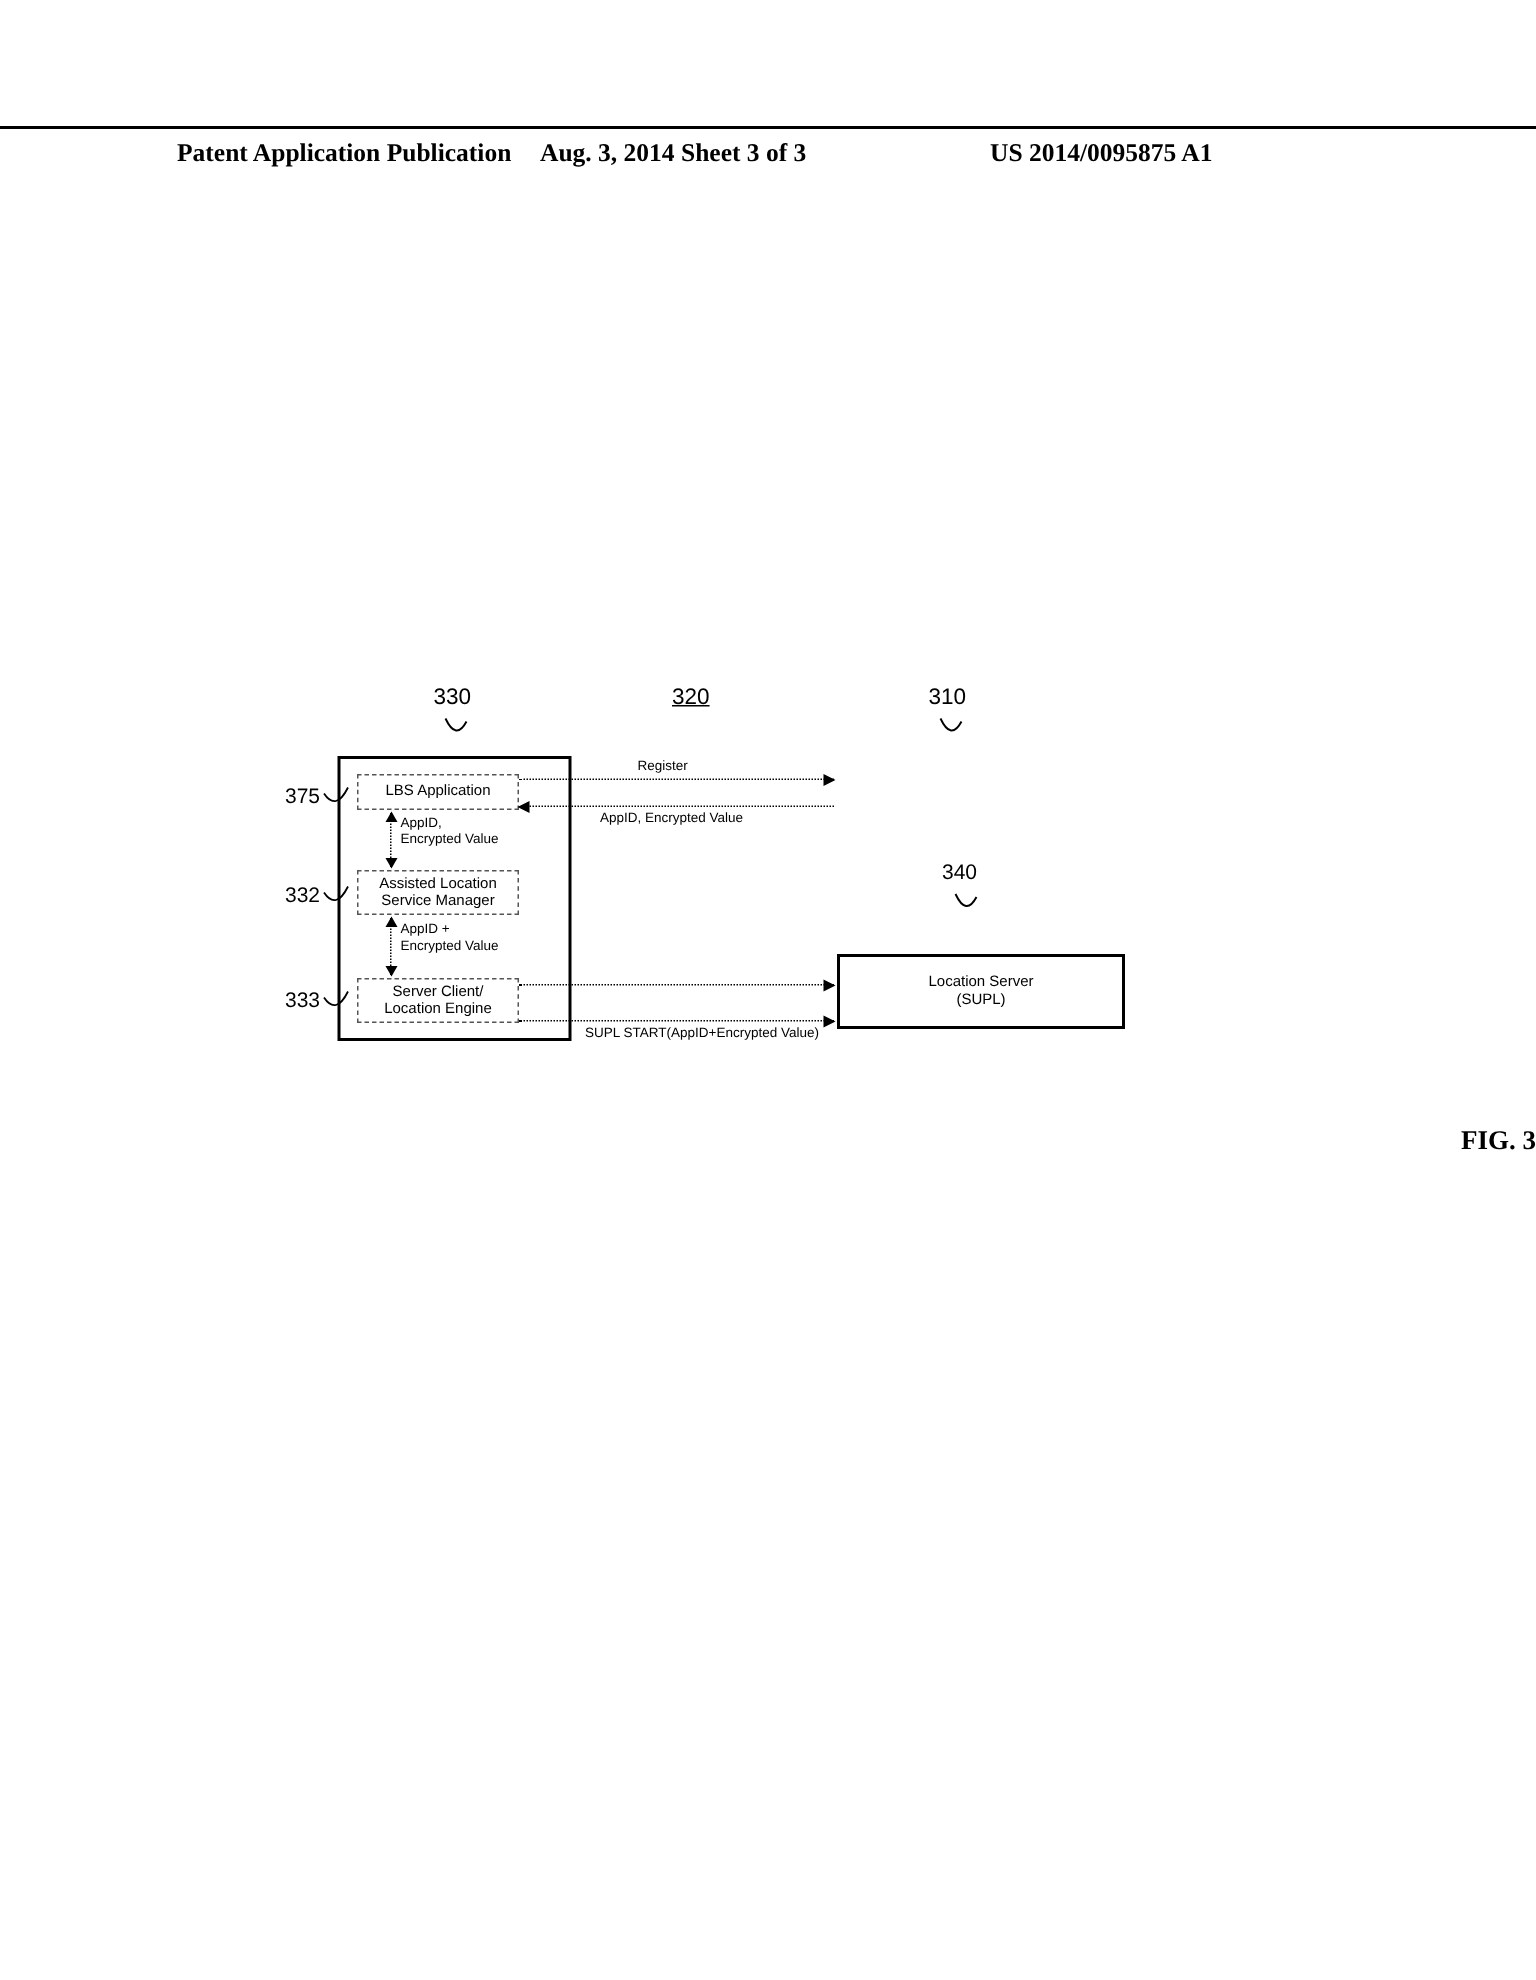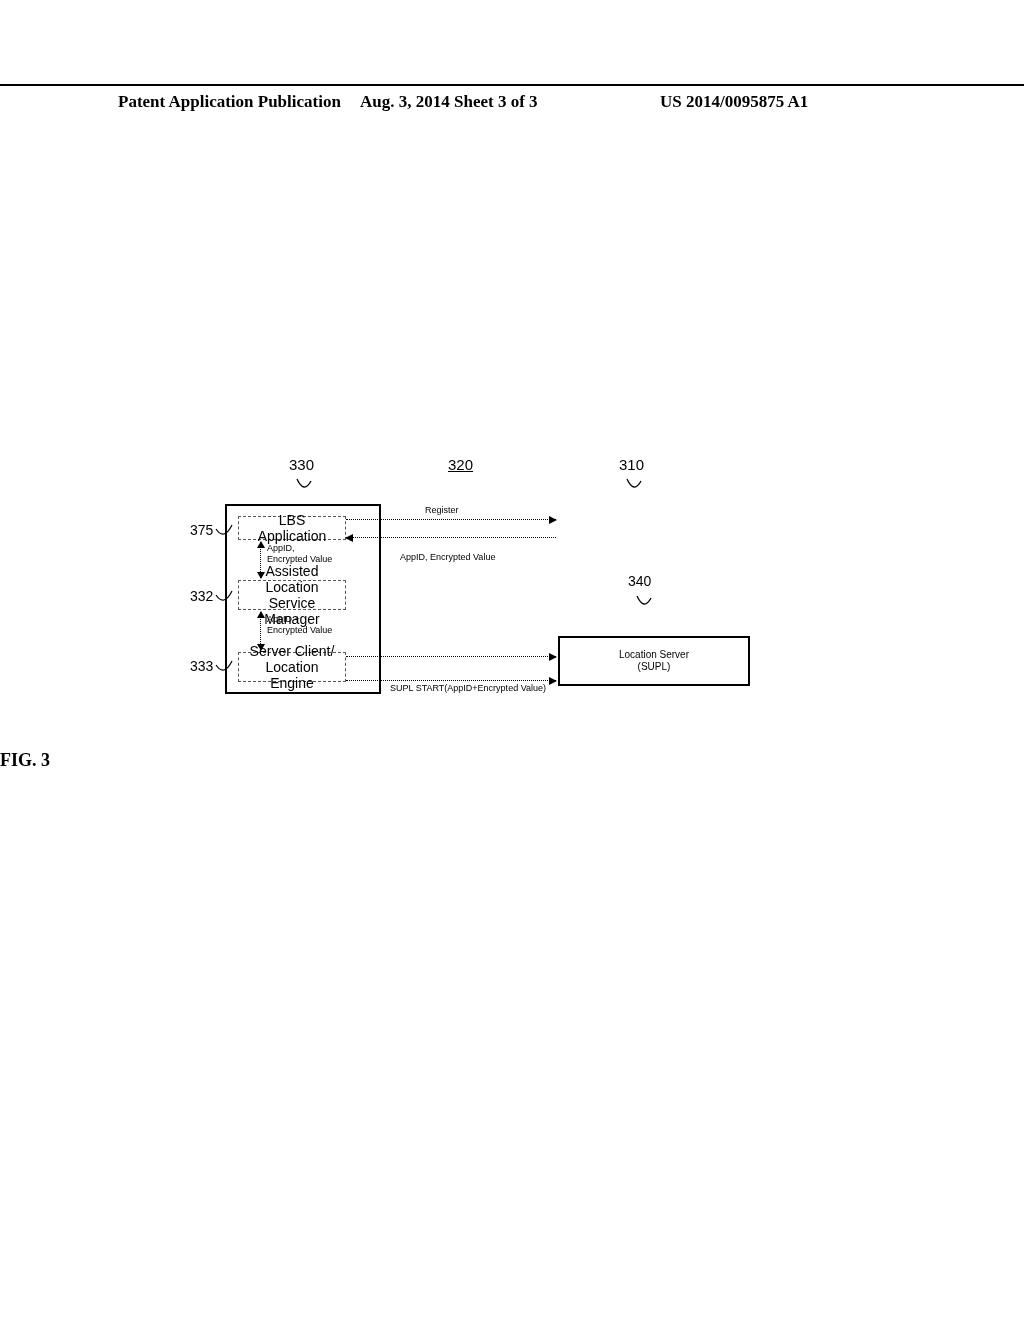--- a/index.html
+++ b/index.html
@@ -47,21 +47,21 @@
     left: 225px;
     top: 504px;
     width: 156px;
     height: 190px;
     border: 2px solid #000;
   }
   .inner-box {
     position: absolute;
     border: 1px dashed #555;
     font-family: Arial, sans-serif;
-    font-size: 14px;
+    font-size: 10px;
     text-align: center;
     display: flex;
     align-items: center;
     justify-content: center;
     padding: 2px 4px;
     line-height: 1.15;
     background: #fff;
   }
   .ib1 { left: 238px; top: 516px; width: 108px; height: 24px; }
   .ib2 { left: 238px; top: 580px; width: 108px; height: 30px; }
@@ -127,21 +127,21 @@
   .arrow-v::before { top: -1px; border-bottom: 7px solid #000; }
   .arrow-v::after  { bottom: -1px; border-top: 7px solid #000; }
 
   .msg {
     position: absolute;
     font-family: Arial, sans-serif;
     font-size: 9px;
     white-space: nowrap;
   }
   .msg.m-reg   { left: 425px; top: 505px; }
-  .msg.m-appid { left: 400px; top: 540px; margin-top: 12px; }
+  .msg.m-appid { left: 400px; top: 540px; }
   .msg.m-supl  { left: 390px; top: 683px; }
   .msg.m-v1    { left: 267px; top: 543px; line-height:1.2; }
   .msg.m-v2    { left: 267px; top: 614px; line-height:1.2; }
 
   .side-ref {
     position: absolute;
     font-family: Arial, sans-serif;
     font-size: 14px;
   }
   .side-ref.s331 { left: 190px; top: 522px; }
@@ -153,21 +153,21 @@
     position: absolute;
     width: 20px;
     height: 20px;
   }
   .tick svg { width:100%; height:100%; }
 
   .fig-caption {
     position: absolute;
     left: 0;
     width: 100%;
-    text-align: left;
+    text-align: right;
     top: 750px;
     font-family: "Times New Roman", Times, serif;
     font-weight: bold;
     font-size: 18px;
   }
 </style>
 </head>
 <body>
 
 <div class="header">

